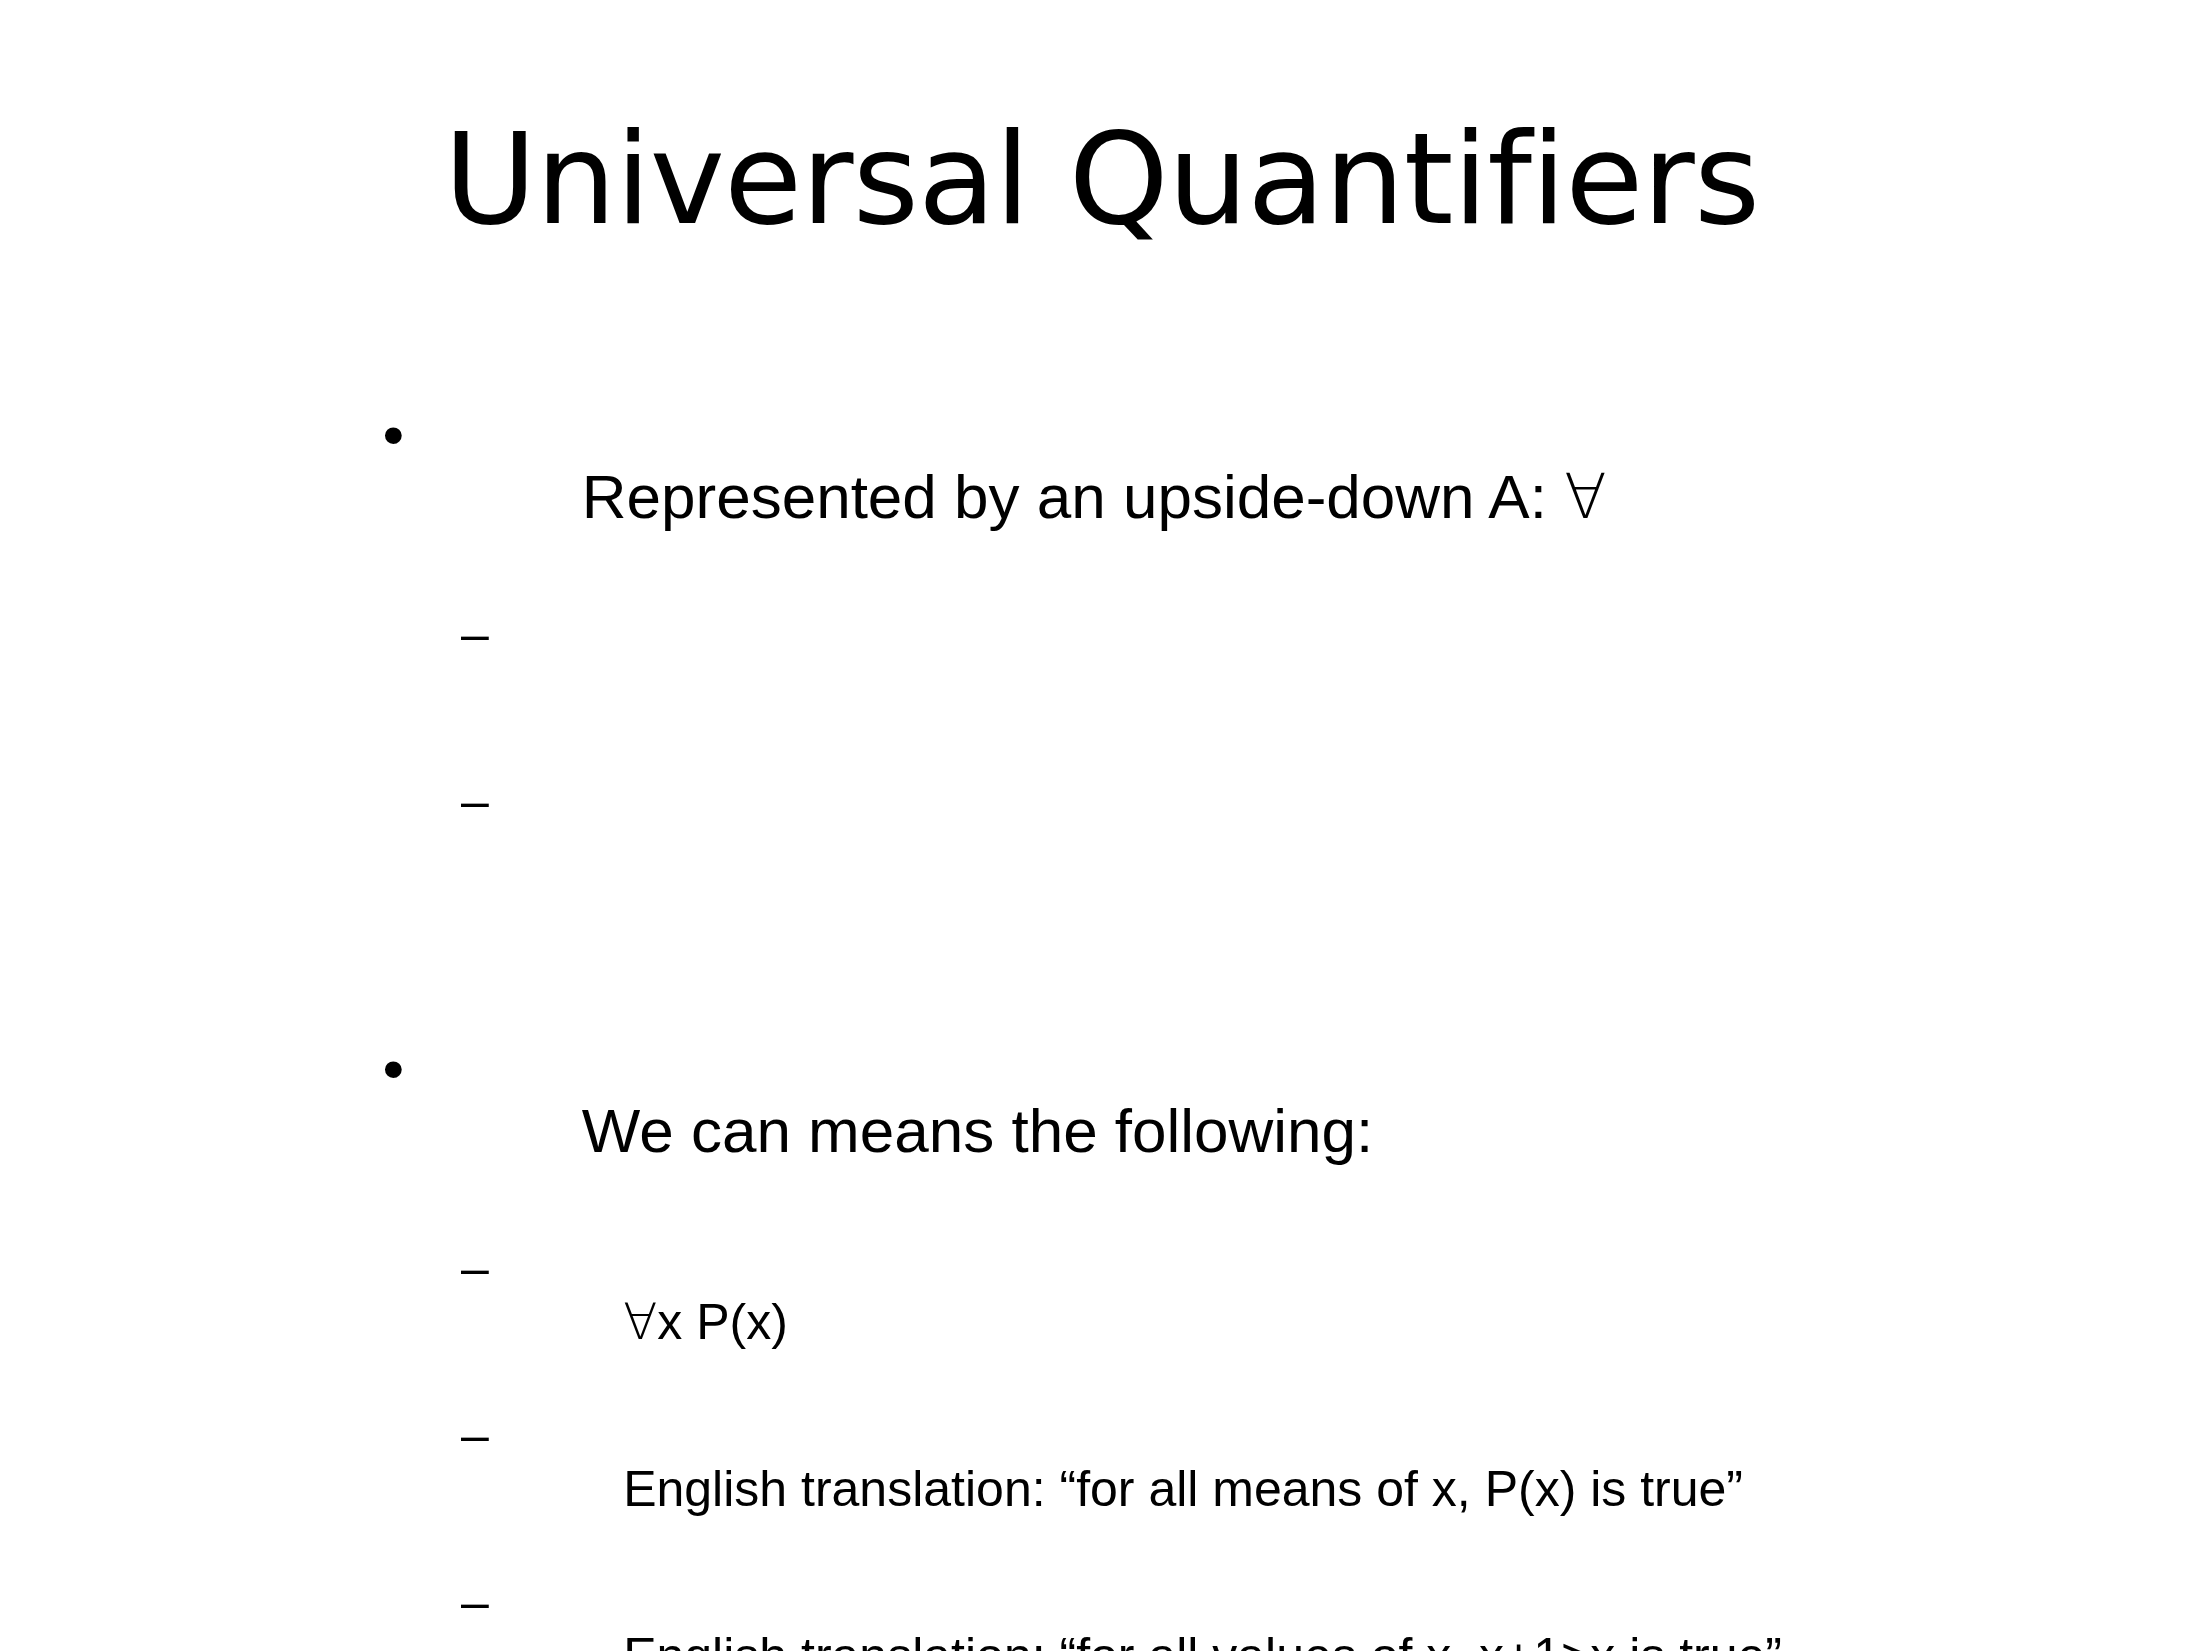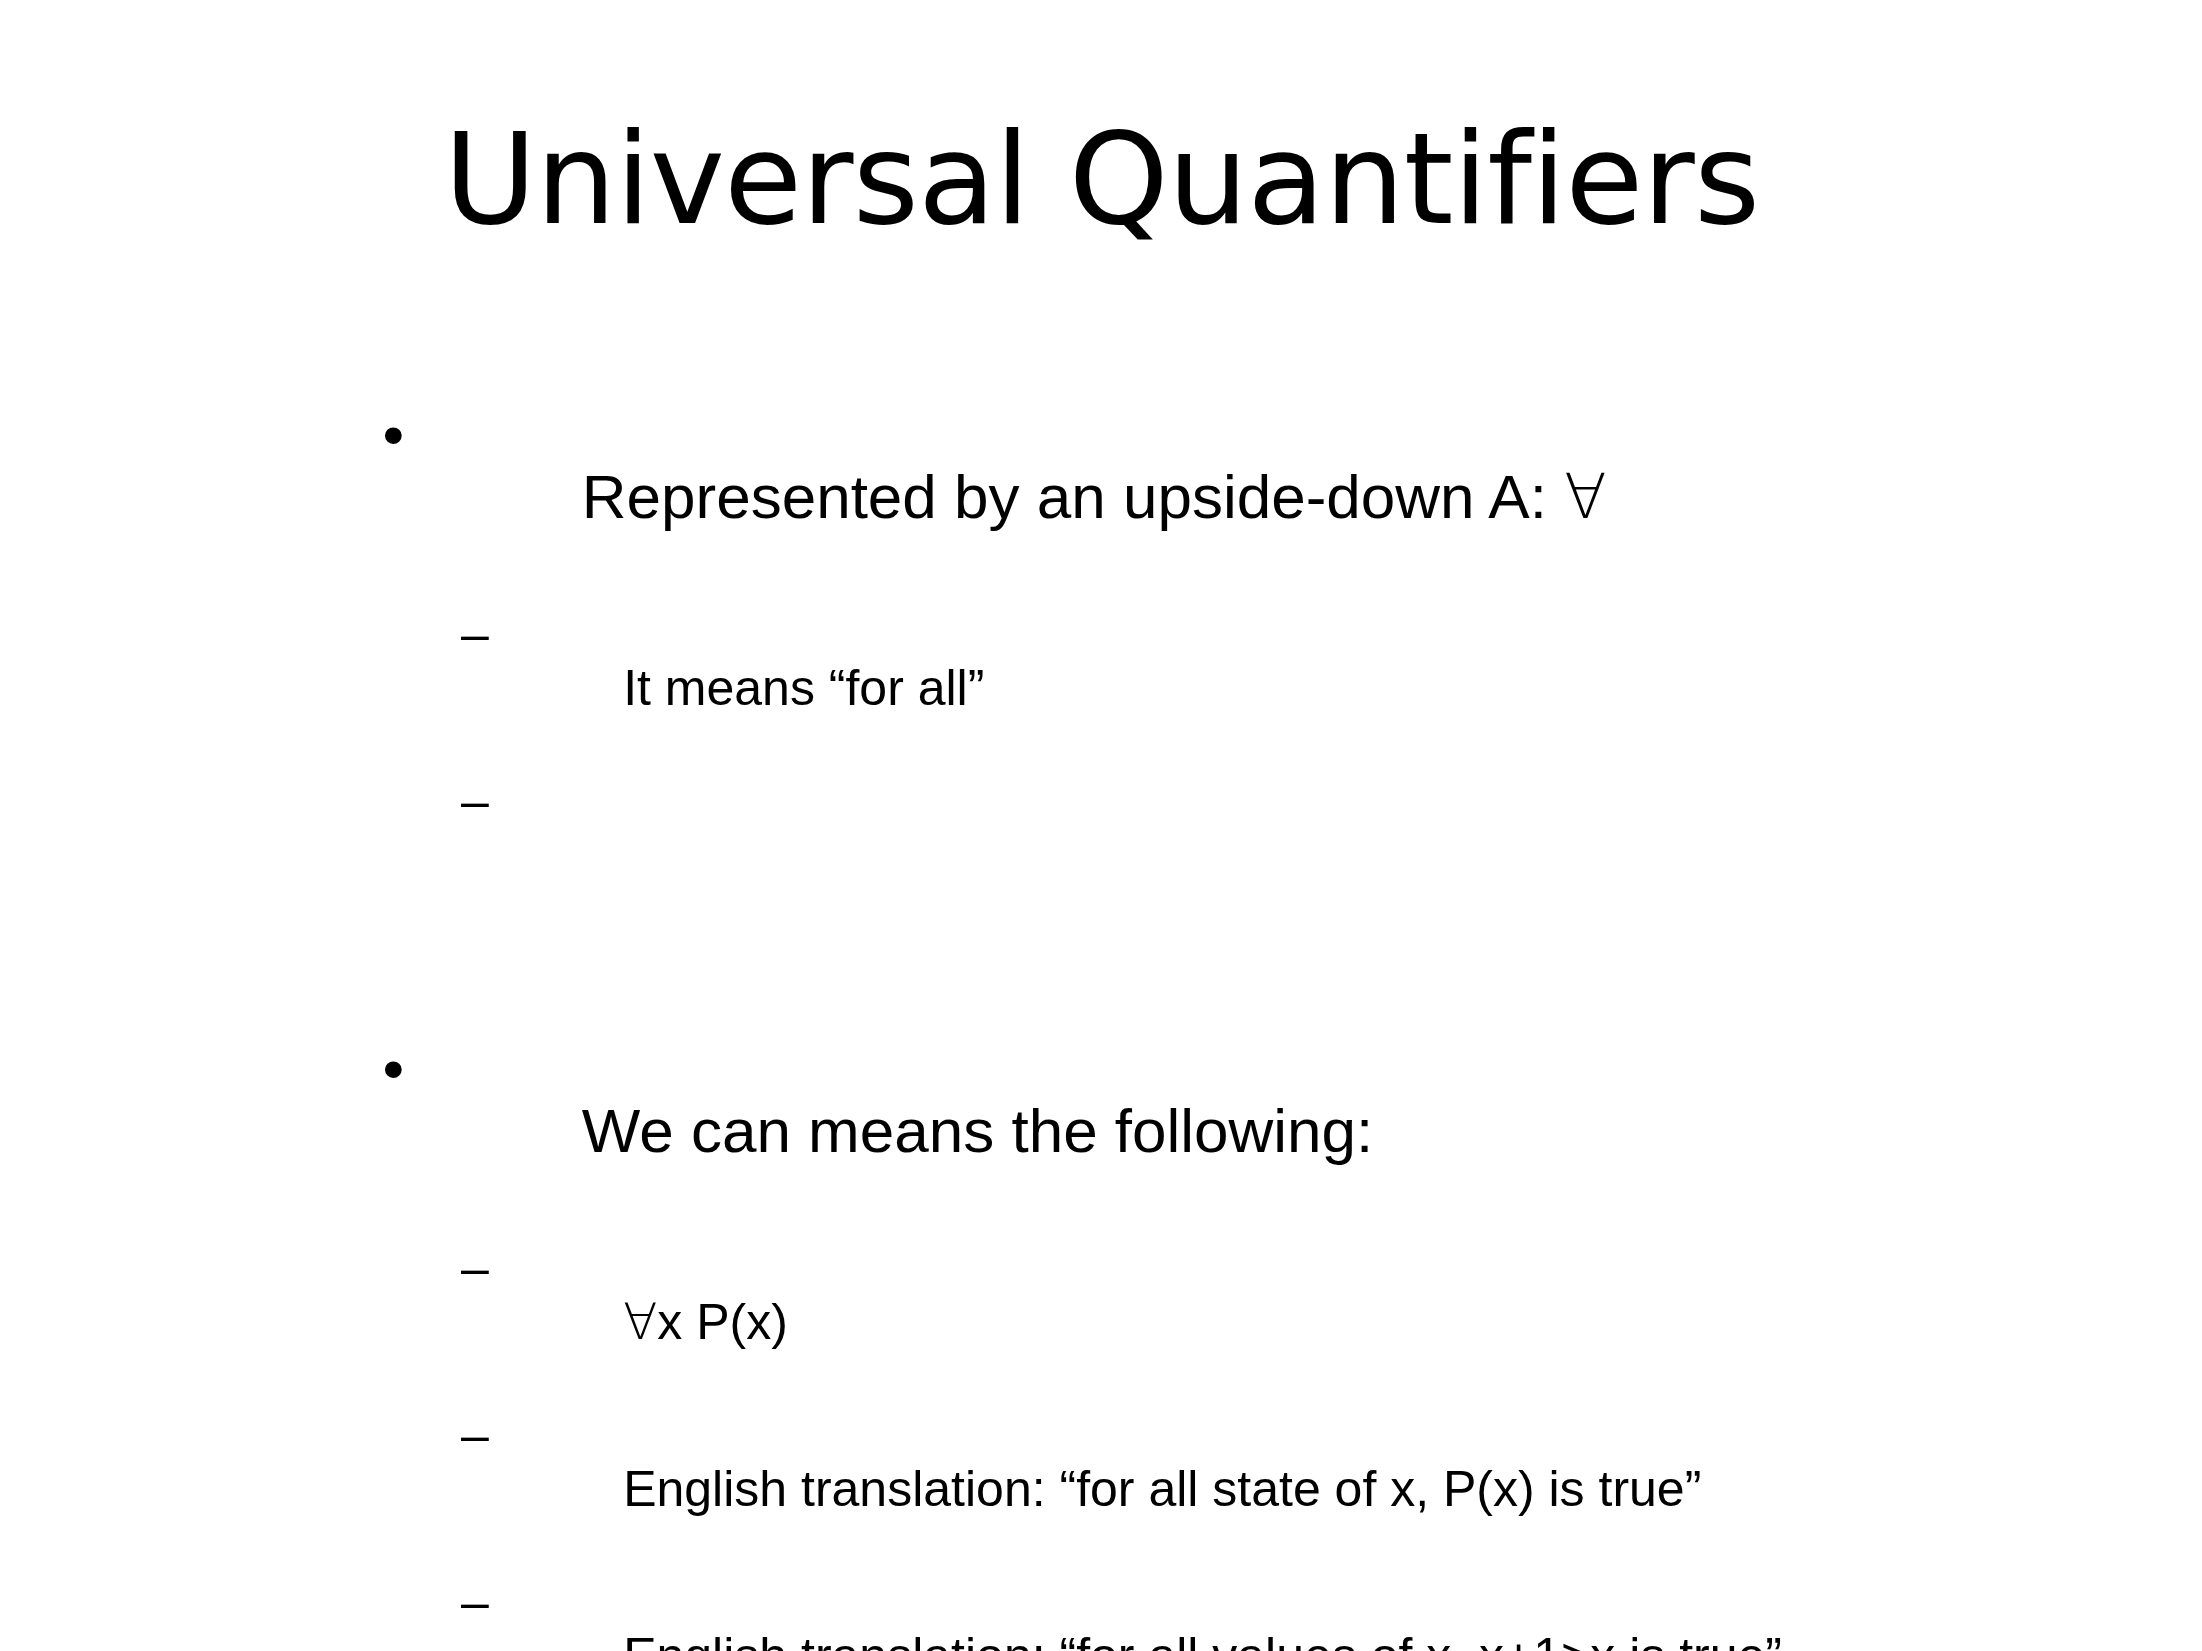--- a/index.html
+++ b/index.html
@@ -110,21 +110,21 @@
 
     <div>
 
       <div class="lvl1">
         <span class="marker">•</span><span>Represented by an upside-down A: </span><span class="forall">∀</span>
       </div>
 
       <div class="g1-gap"></div>
 
       <div class="lvl2 single">
-        <span class="marker">–</span><span>It means “for all”</span>
+        <span class="marker">–</span>
       </div>
 
       <div class="lvl2 single">
         <span class="marker">–</span>
       </div>
 
     </div>
 
     <div class="group-gap"></div>
 
@@ -134,21 +134,21 @@
         <span class="marker">•</span><span>We can means the following:</span>
       </div>
 
       <div class="g1-gap"></div>
 
       <div class="lvl2 single">
         <span class="marker">–</span><span class="forall">∀</span><span>x P(x)</span>
       </div>
 
       <div class="lvl2">
-        <span class="marker">–</span><span>English translation: “for all state of x, P(x) is true”</span>
+        <span class="marker">–</span><span>English translation: “for all means of x, P(x) is true”</span>
       </div>
 
       <div class="lvl2">
         <span class="marker">–</span><span>English translation: “for all values of x, x+1&gt;x is true”</span>
       </div>
 
     </div>
 
   </div>
 </div>

